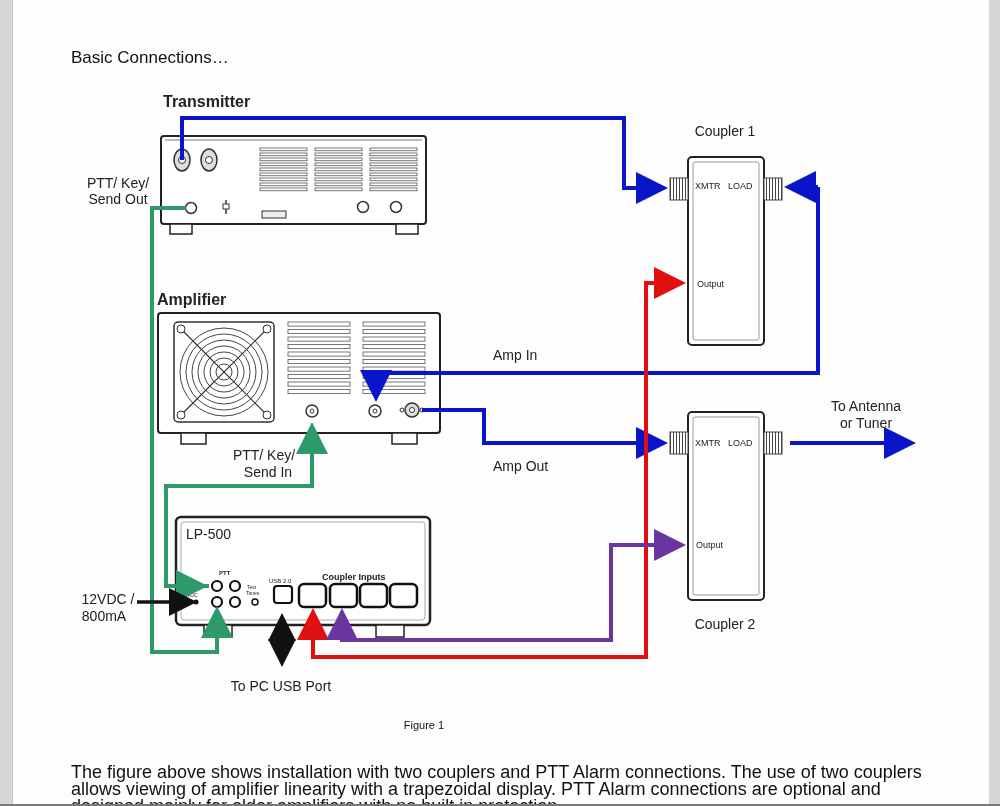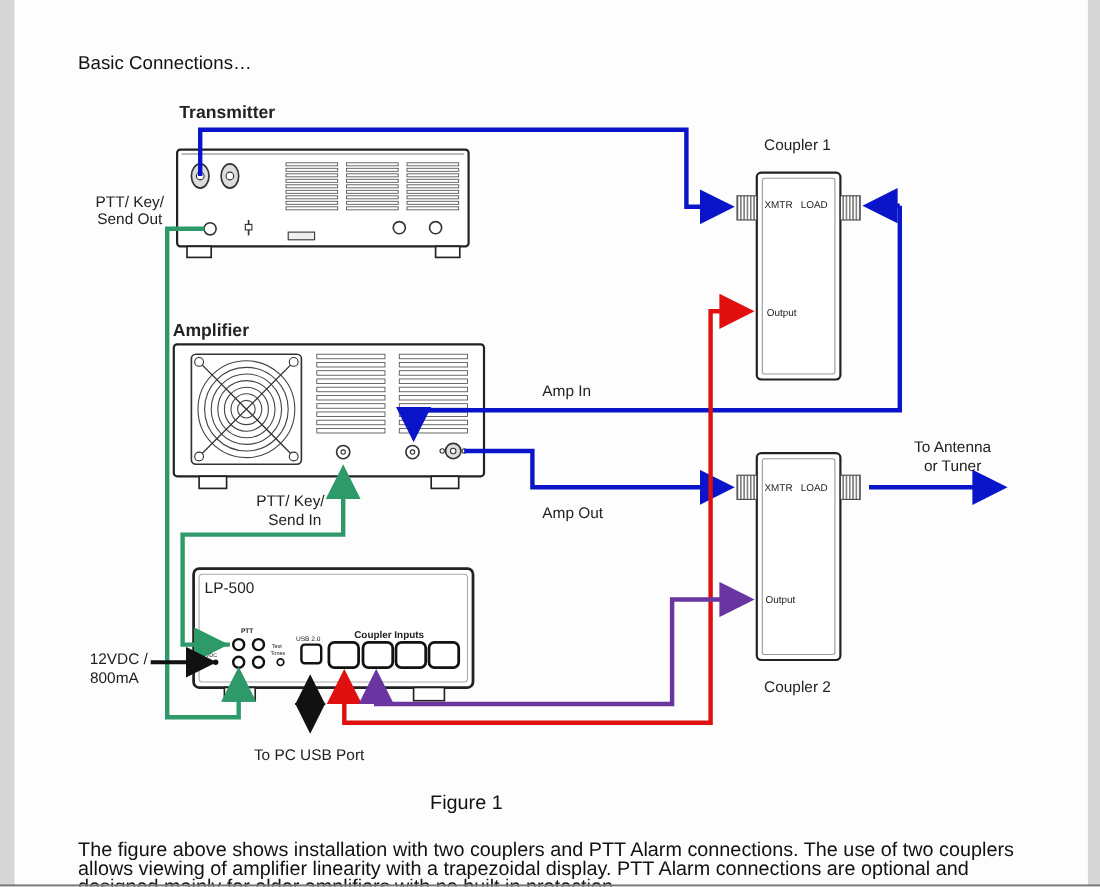--- a/index.html
+++ b/index.html
@@ -2,21 +2,21 @@
 <html><head>
 <meta charset="utf-8">
 <style>
   html, body { margin:0; padding:0; }
   body { width:1000px; height:806px; overflow:hidden; background:#d6d6d6; position:relative; font-family:"Liberation Sans", sans-serif; }
   .page { position:absolute; left:12px; top:0; width:976px; height:806px; background:#fdfdfd; border-left:1px solid #c8c8c8; }
   .bottom-line { position:absolute; left:0; bottom:0; width:1000px; height:2px; background:#7a7a7a; }
   .heading { position:absolute; left:71px; top:6px; font-size:17px; font-weight:normal; color:#111;margin-top:42px; }
   svg.diagram { position:absolute; left:0; top:0; }
   .lbl { font-family:"Liberation Sans", sans-serif; fill:#222; }
-  .caption { position:absolute; left:0; width:848px; top:719px; text-align:center; font-size:18px; color:#111; }
+  .caption { position:absolute; left:0; width:848px; top:719px; text-align:center; font-size:11px; color:#111; }
   .para { position:absolute; left:71px; top:764px; width:870px; font-size:18px; line-height:17px; color:#111; }
 </style>
 </head>
 <body>
 
 <div class="page"></div>
 <div class="heading">Basic Connections…</div>
 
 <svg class="diagram" width="1000" height="806" viewBox="0 0 1000 806">
   <defs>

